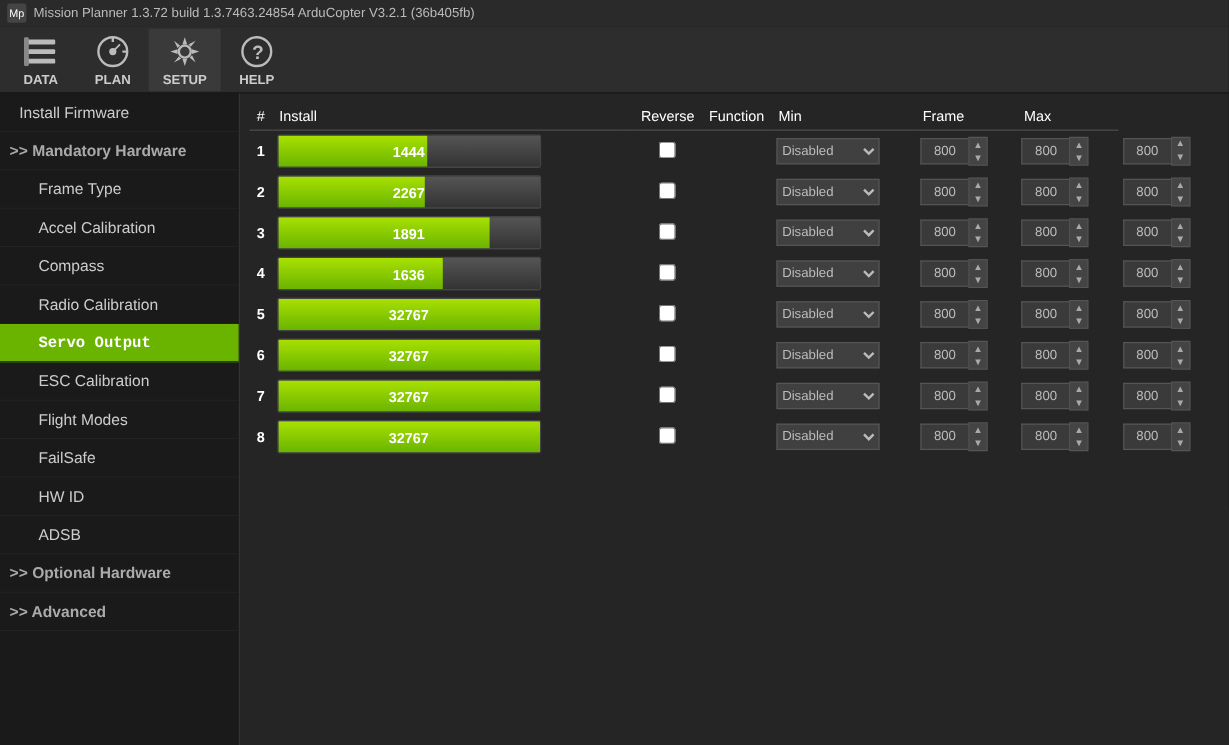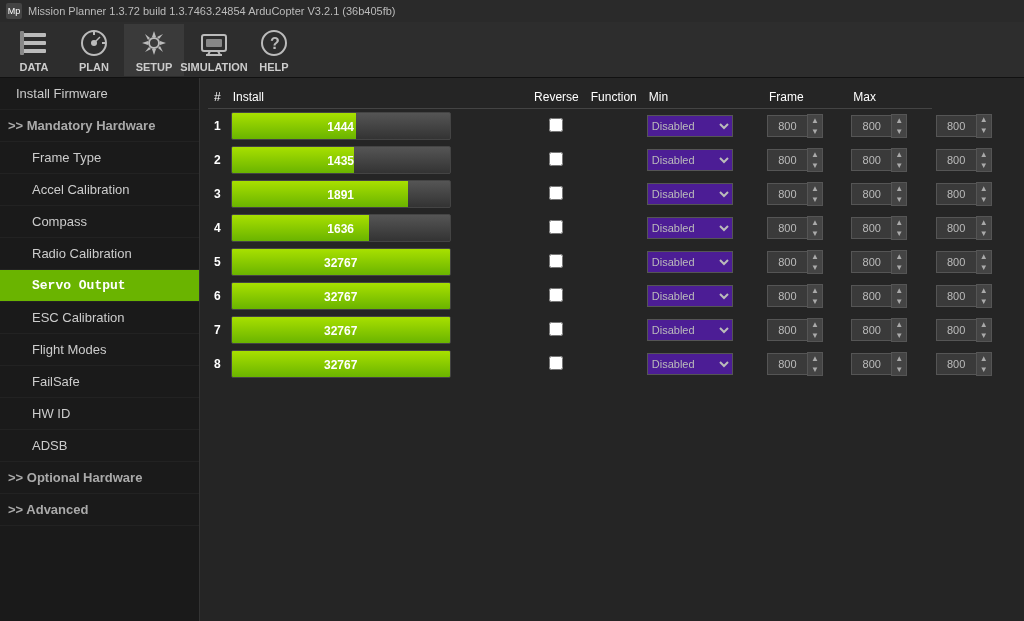--- a/index.html
+++ b/index.html
@@ -174,21 +174,21 @@
     input[type="checkbox"] {
       width: 14px;
       height: 14px;
       cursor: pointer;
     }
 
     
     .func-select {
       width: 86px;
       height: 22px;
-      background: #4c1d95;
+      background: #404040;
       border: 1px solid #555;
       color: #bbb;
       font-size: 11px;
       cursor: pointer;
     }
 
     
     .spinbox {
       display: flex;
       align-items: center;
@@ -272,32 +272,20 @@
         <path d="M7 7 L12 11 L10 13 Z" fill="#bbb"></path>
         <path d="M25 25 L20 21 L22 19 Z" fill="#bbb"></path>
         <path d="M7 25 L11 20 L13 22 Z" fill="#bbb"></path>
         <path d="M25 7 L21 12 L19 10 Z" fill="#bbb"></path>
       </svg>
     </div>
     <span>SETUP</span>
   </div>
 
 
-  <div class="toolbar-btn">
-    <div class="icon">
-      <svg width="32" height="32" viewBox="0 0 32 32">
-        <rect x="4" y="8" width="24" height="16" rx="2" fill="none" stroke="#bbb" stroke-width="2"></rect>
-        <rect x="8" y="12" width="16" height="8" rx="1" fill="#888"></rect>
-        <line x1="12" y1="24" x2="10" y2="28" stroke="#bbb" stroke-width="2"></line>
-        <line x1="20" y1="24" x2="22" y2="28" stroke="#bbb" stroke-width="2"></line>
-        <line x1="8" y1="28" x2="24" y2="28" stroke="#bbb" stroke-width="2"></line>
-      </svg>
-    </div>
-    <span>SIMULATION</span>
-  </div>
 
   <div class="toolbar-btn">
     <div class="icon">
       <svg width="32" height="32" viewBox="0 0 32 32">
         <circle cx="16" cy="16" r="12" fill="none" stroke="#bbb" stroke-width="2"></circle>
         <text x="12" y="22" font-size="16" fill="#bbb" font-weight="bold">?</text>
       </svg>
     </div>
     <span>HELP</span>
   </div>
@@ -374,21 +362,21 @@
                   <button class="spin-btn">▼</button>
                 </div>
               </div>
             </td>
           </tr>
           <tr>
             <td class="row-num">2</td>
             <td>
               <div class="bar-container">
                 <div class="bar-fill" style="width: 56%;"></div>
-                <div class="bar-label">1435</div>
+                <div class="bar-label">2267</div>
               </div>
             </td>
             <td style="width: 10px;"></td>
             <td class="cb-cell"><input type="checkbox" style=""></td>
             <td style="width: 8px;"></td>
             <td><select class="func-select"><option value="Disabled">Disabled</option><option value="RCPassThru">RCPassThru</option><option value="Flap">Flap</option><option value="Flap_auto">Flap_auto</option><option value="Aileron">Aileron</option><option value="mount_pan">mount_pan</option><option value="mount_tilt">mount_tilt</option><option value="mount_roll">mount_roll</option><option value="mount_open">mount_open</option><option value="camera_trigger">camera_trigger</option><option value="release">release</option><option value="motor1">motor1</option><option value="motor2">motor2</option><option value="motor3">motor3</option><option value="motor4">motor4</option></select></td>
             <td>
               <div class="spinbox">
                 <input type="text" class="spin-input" value="800" style="">
                 <div class="spin-btns">

